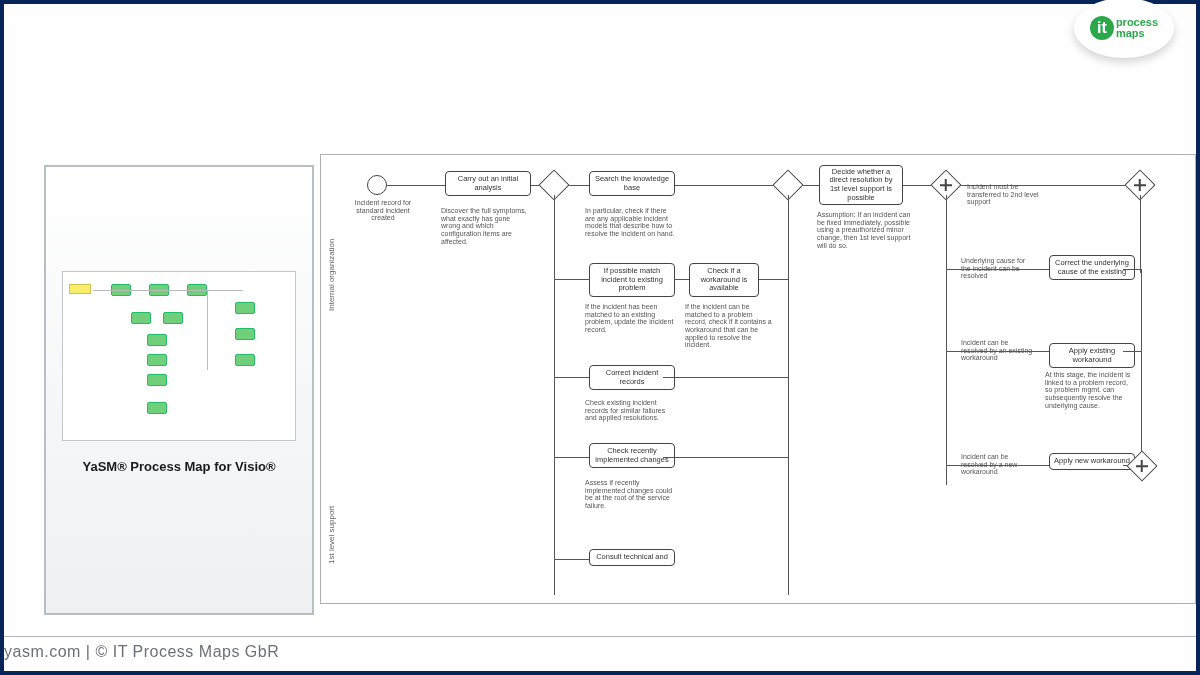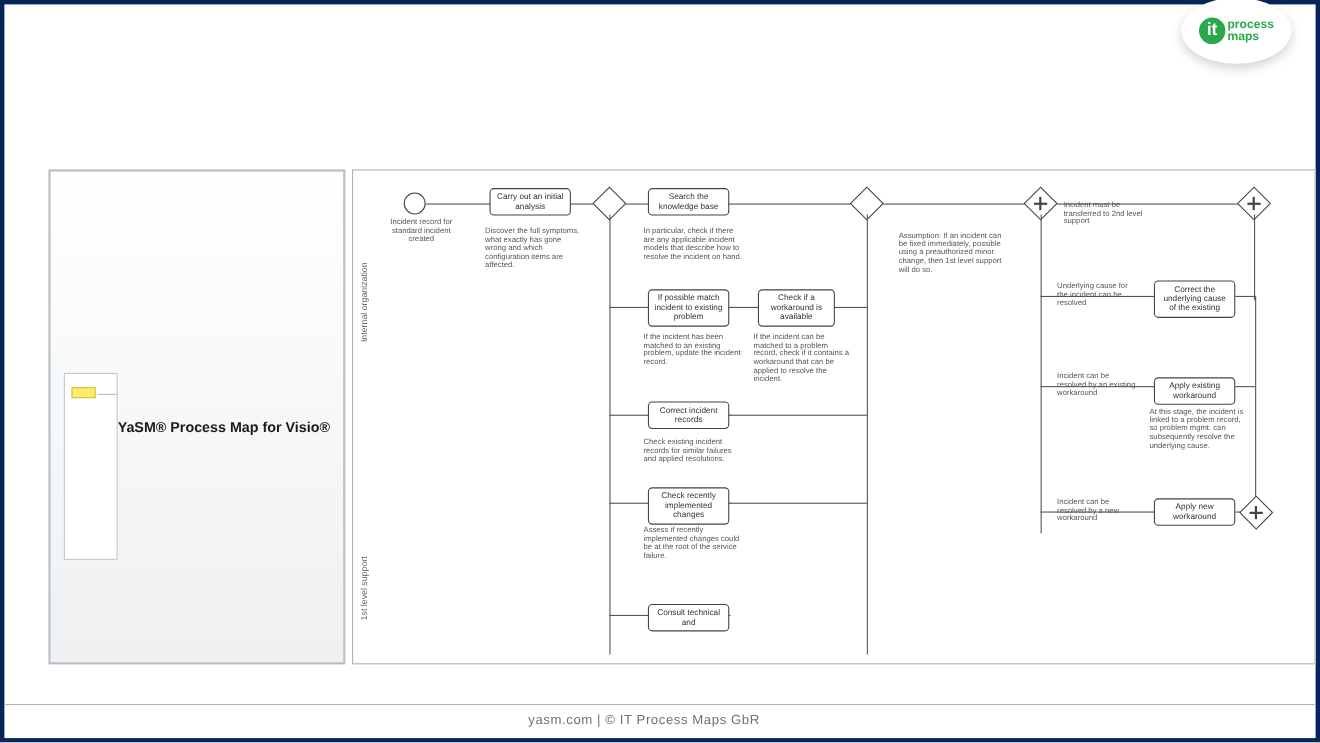--- a/index.html
+++ b/index.html
@@ -33,21 +33,21 @@
   }
 
   .content { position: absolute; top: 150px; left: 40px; right: 0; bottom: 50px; display: flex; gap: 6px; }
 
   
   .left-card {
     width: 270px; height: 450px;
     border: 2px solid #b9bec6;
     background: linear-gradient(#fff,#eef0f2);
     position: relative; padding: 14px 12px;
-    display: flex; flex-direction: row; align-items: center;
+    display: flex; flex-direction: column; align-items: center; margin-top: 11px;
   }
   .visio-thumb {
     width: 234px; height: 170px; border: 1px solid #c3c7cc; background: #fff;
     margin-top: 90px; position: relative; overflow: hidden;
   }
   .visio-thumb .mini {
     position: absolute; border: 1px solid #2b6; border-radius: 2px;
     background: #6fcf7a; width: 20px; height: 12px;
   }
   .visio-thumb .note {
@@ -73,21 +73,21 @@
     background: #fff; position: relative; overflow: hidden;
     font-size: 8px; color: #333;
   }
   .lane-label {
     position: absolute; left: 6px; width: 12px;
     writing-mode: vertical-rl; transform: rotate(180deg);
     font-size: 8px; color: #666; text-align: center;
   }
   .task {
     position: absolute; border: 1px solid #444; background: #fff;
-    border-radius: 4px; padding: 3px 4px; width: 74px;
+    border-radius: 4px; padding: 3px 4px; width: 86px;
     display: flex; align-items: center; justify-content: center; text-align: center;
     font-size: 7.5px; line-height: 1.15;
   }
   .note-txt {
     position: absolute; font-size: 7px; color: #555; line-height: 1.1;
     width: 90px;
   }
   .ev-circle {
     position: absolute; border: 1.5px solid #444; background: #fff;
     border-radius: 50%;
@@ -104,22 +104,22 @@
   .gateway.x::before { width: 12px; height: 1.5px; transform: translate(-50%,-50%) rotate(45deg); }
   .gateway.x::after  { width: 12px; height: 1.5px; transform: translate(-50%,-50%) rotate(-45deg); }
 
   .edge { position: absolute; background: #555; }
   .edge.h { height: 1px; }
   .edge.v { width: 1px; }
 
   .footer {
     position: absolute; bottom: 4px; left: 0; right: 0;
     border-top: 1px solid #b3b6bb;
-    text-align: center; padding: 6px 42px 6px 13px;
-    font-size: 12px; color: #6d7078; letter-spacing: .5px;
+    text-align: left; padding: 6px 42px 6px 0;
+    font-size: 16px; color: #6d7078; letter-spacing: .5px;
   }
 </style>
 </head>
 <body>
 
 <div class="frame">
 
   <div class="logo-badge">
     <div class="logo-inner">
       <div class="logo-it">it</div>
@@ -195,20 +195,21 @@
 
       <div class="edge h" style="top:404px;left:233px;width:110px"></div>
       <div class="task" style="top:394px;left:268px">Consult technical and</div>
 
       <div class="gateway" style="top:19px;left:456px"></div>
       <div class="edge v" style="top:40px;left:467px;height:400px"></div>
       <div class="edge h" style="top:124px;left:438px;width:30px"></div>
       <div class="edge h" style="top:222px;left:342px;width:126px"></div>
       <div class="edge h" style="top:302px;left:342px;width:126px"></div>
 
+      <div class="task" style="top:10px;left:498px;width:84px;height:40px">Decide whether a direct resolution by 1st level support is possible</div>
       <div class="note-txt" style="top:56px;left:496px;width:94px">Assumption: If an incident can be fixed immediately, possible using a preauthorized minor change, then 1st level support will do so.</div>
 
       <div class="gateway x" style="top:19px;left:614px"></div>
       <div class="edge v" style="top:40px;left:625px;height:290px"></div>
 
       <div class="note-txt" style="top:28px;left:646px;width:78px">Incident must be transferred to 2nd level support</div>
       <div class="note-txt" style="top:102px;left:640px;width:74px">Underlying cause for the incident can be resolved</div>
       <div class="note-txt" style="top:184px;left:640px;width:74px">Incident can be resolved by an existing workaround</div>
       <div class="note-txt" style="top:298px;left:640px;width:74px">Incident can be resolved by a new workaround</div>
 

